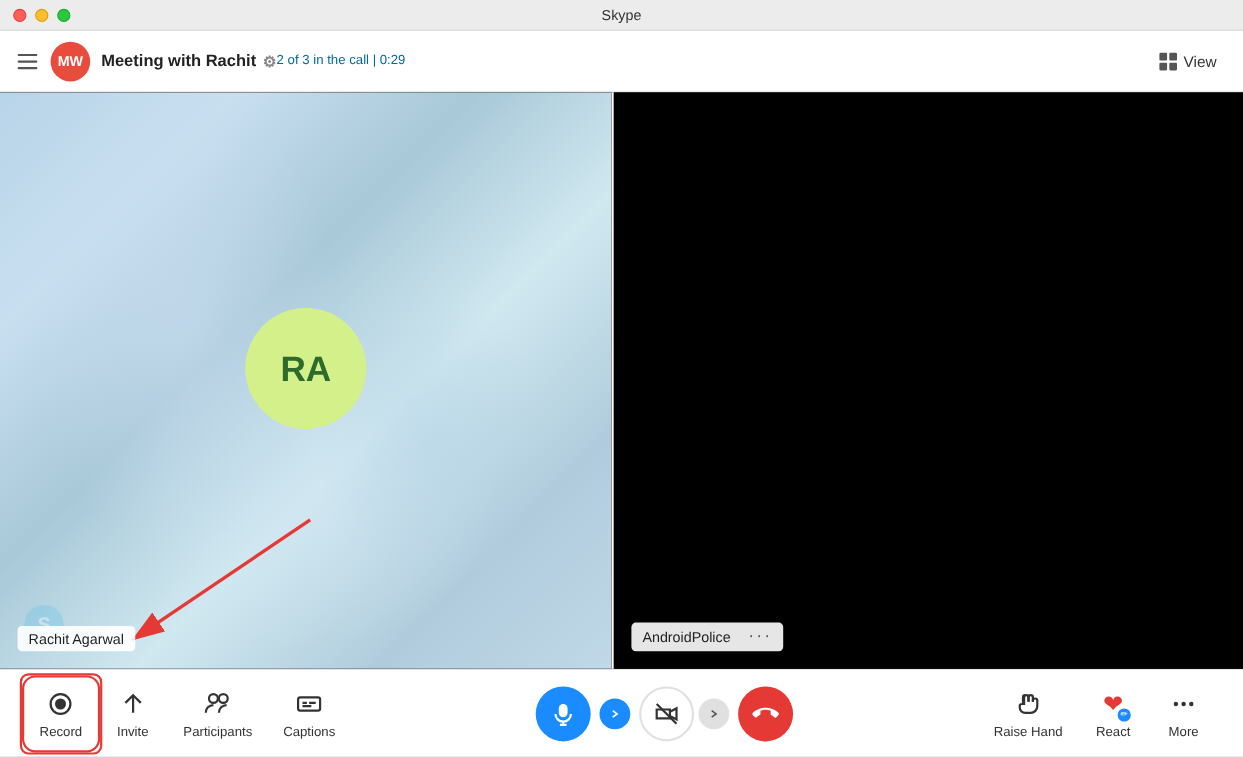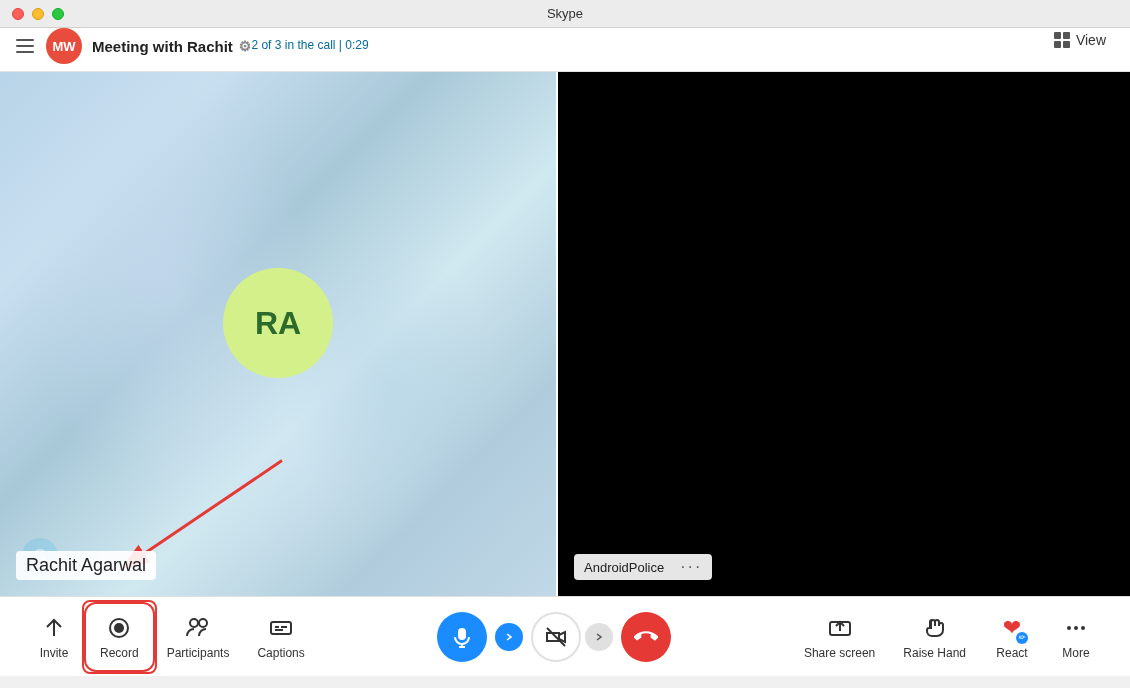--- a/index.html
+++ b/index.html
@@ -40,24 +40,24 @@
     .tl-green { background: #28c840; border: 1px solid #1aab29; }
     .title-bar-title {
       font-size: 13px;
       color: #333;
       font-weight: 500;
     }
 
     
     .header {
       width: 100%;
-      height: 44px;
+      height: 56px;
       background: #fff;
       display: flex;
-      align-items: flex-start;
+      align-items: center;
       padding: 0 16px;
       border-bottom: 1px solid #e0e0e0;
       position: relative;
     }
     .header-left {
       display: flex;
       align-items: center;
       gap: 10px;
       flex: 1;
     }
@@ -185,55 +185,55 @@
       border-radius: 50%;
       background: #d4f08a;
       display: flex;
       align-items: center;
       justify-content: center;
       font-size: 32px;
       font-weight: 700;
       color: #2d6b2d;
     }
     .name-badge-left {
-      position: absolute;
-      bottom: 16px;
-      left: 16px;
-      background: rgba(255,255,255,0.9);
-      padding: 4px 10px;
-      border-radius: 4px;
-      font-size: 18px;
-      color: #222;
-      font-weight: 500;
-    }
-
-    
-    .arrow-overlay {
-      position: absolute;
-      inset: 0;
-      pointer-events: none;
-    }
-
-    
-    .video-panel-right {
-      flex: 1;
-      height: 100%;
-      position: relative;
-      background: #000;
-    }
-    .name-badge-right {
       position: absolute;
       bottom: 16px;
       left: 16px;
       background: rgba(255,255,255,0.9);
       padding: 4px 10px;
       border-radius: 4px;
       font-size: 13px;
       color: #222;
       font-weight: 500;
+    }
+
+    
+    .arrow-overlay {
+      position: absolute;
+      inset: 0;
+      pointer-events: none;
+    }
+
+    
+    .video-panel-right {
+      flex: 1;
+      height: 100%;
+      position: relative;
+      background: #000;
+    }
+    .name-badge-right {
+      position: absolute;
+      bottom: 16px;
+      left: 16px;
+      background: rgba(255,255,255,0.9);
+      padding: 4px 10px;
+      border-radius: 4px;
+      font-size: 13px;
+      color: #222;
+      font-weight: 500;
       display: flex;
       align-items: center;
       gap: 16px;
     }
     .ellipsis-badge {
       color: #555;
       font-size: 16px;
       letter-spacing: 2px;
     }
 
@@ -459,39 +459,39 @@
       <span class="ellipsis-badge">···</span>
     </div>
   </div>
 
 </div>
 
 <div class="control-bar">
 
   <div class="ctrl-group">
 
-    <div class="ctrl-btn">
-      <div class="ctrl-icon">
-        <svg width="24" height="24" viewBox="0 0 24 24" fill="none" stroke="#333" stroke-width="2">
-          <polyline points="5,11 12,4 19,11"></polyline>
-          <line x1="12" y1="4" x2="12" y2="20"></line>
-        </svg>
-      </div>
-      <span class="ctrl-btn-label">Invite</span>
-    </div>
-
     <div class="ctrl-btn highlighted record-highlight">
       <div class="record-box"></div>
       <div class="ctrl-icon">
         <svg width="24" height="24" viewBox="0 0 24 24" fill="none">
           <circle cx="12" cy="12" r="5" fill="#333"></circle>
           <circle cx="12" cy="12" r="9" stroke="#333" stroke-width="2" fill="none"></circle>
         </svg>
       </div>
       <span class="ctrl-btn-label">Record</span>
+    </div>
+
+    <div class="ctrl-btn">
+      <div class="ctrl-icon">
+        <svg width="24" height="24" viewBox="0 0 24 24" fill="none" stroke="#333" stroke-width="2">
+          <polyline points="5,11 12,4 19,11"></polyline>
+          <line x1="12" y1="4" x2="12" y2="20"></line>
+        </svg>
+      </div>
+      <span class="ctrl-btn-label">Invite</span>
     </div>
 
     <div class="ctrl-btn">
       <div class="ctrl-icon">
         <svg width="26" height="24" viewBox="0 0 26 24" fill="none" stroke="#333" stroke-width="2">
           <circle cx="9" cy="7" r="4"></circle>
           <path d="M2 20c0-4 3-7 7-7"></path>
           <circle cx="18" cy="7" r="4"></circle>
           <path d="M14 20c0-4 3-7 7-7"></path>
         </svg>
@@ -545,30 +545,20 @@
     <div class="end-call-btn">
     <svg width="24" height="24" viewBox="0 0 24 24" fill="white">
       <path d="M6.6 10.8c1.4 2.8 3.8 5.1 6.6 6.6l2.2-2.2c.3-.3.7-.4 1-.2 1.1.4 2.3.6 3.6.6.6 0 1 .4 1 1V20c0 .6-.4 1-1 1-9.4 0-17-7.6-17-17 0-.6.4-1 1-1h3.5c.6 0 1 .4 1 1 0 1.3.2 2.5.6 3.6.1.3 0 .7-.2 1z" transform="rotate(135 12 12)"></path>
     </svg>
   </div>
   </div>
 
   <div class="right-controls">
 
 
-    <div class="ctrl-btn">
-      <div class="ctrl-icon">
-        <svg width="24" height="24" viewBox="0 0 24 24" fill="none" stroke="#333" stroke-width="2">
-          <rect x="2" y="6" width="20" height="13" rx="2"></rect>
-          <polyline points="8,10 12,6 16,10"></polyline>
-          <line x1="12" y1="6" x2="12" y2="15"></line>
-        </svg>
-      </div>
-      <span class="ctrl-btn-label">Share screen</span>
-    </div>
 
     <div class="ctrl-btn">
       <div class="ctrl-icon">
         <svg width="24" height="24" viewBox="0 0 24 24" fill="none" stroke="#333" stroke-width="2">
           <path d="M8 13V6a2 2 0 0 1 4 0v4"></path>
           <path d="M12 10V6a2 2 0 0 1 4 0v4"></path>
           <path d="M16 10v-1a2 2 0 0 1 4 0v5a6 6 0 0 1-6 6H9a5 5 0 0 1-5-5v-1a2 2 0 0 1 2-2h1V6a2 2 0 0 1 2-2h0"></path>
         </svg>
       </div>
       <span class="ctrl-btn-label">Raise Hand</span>

